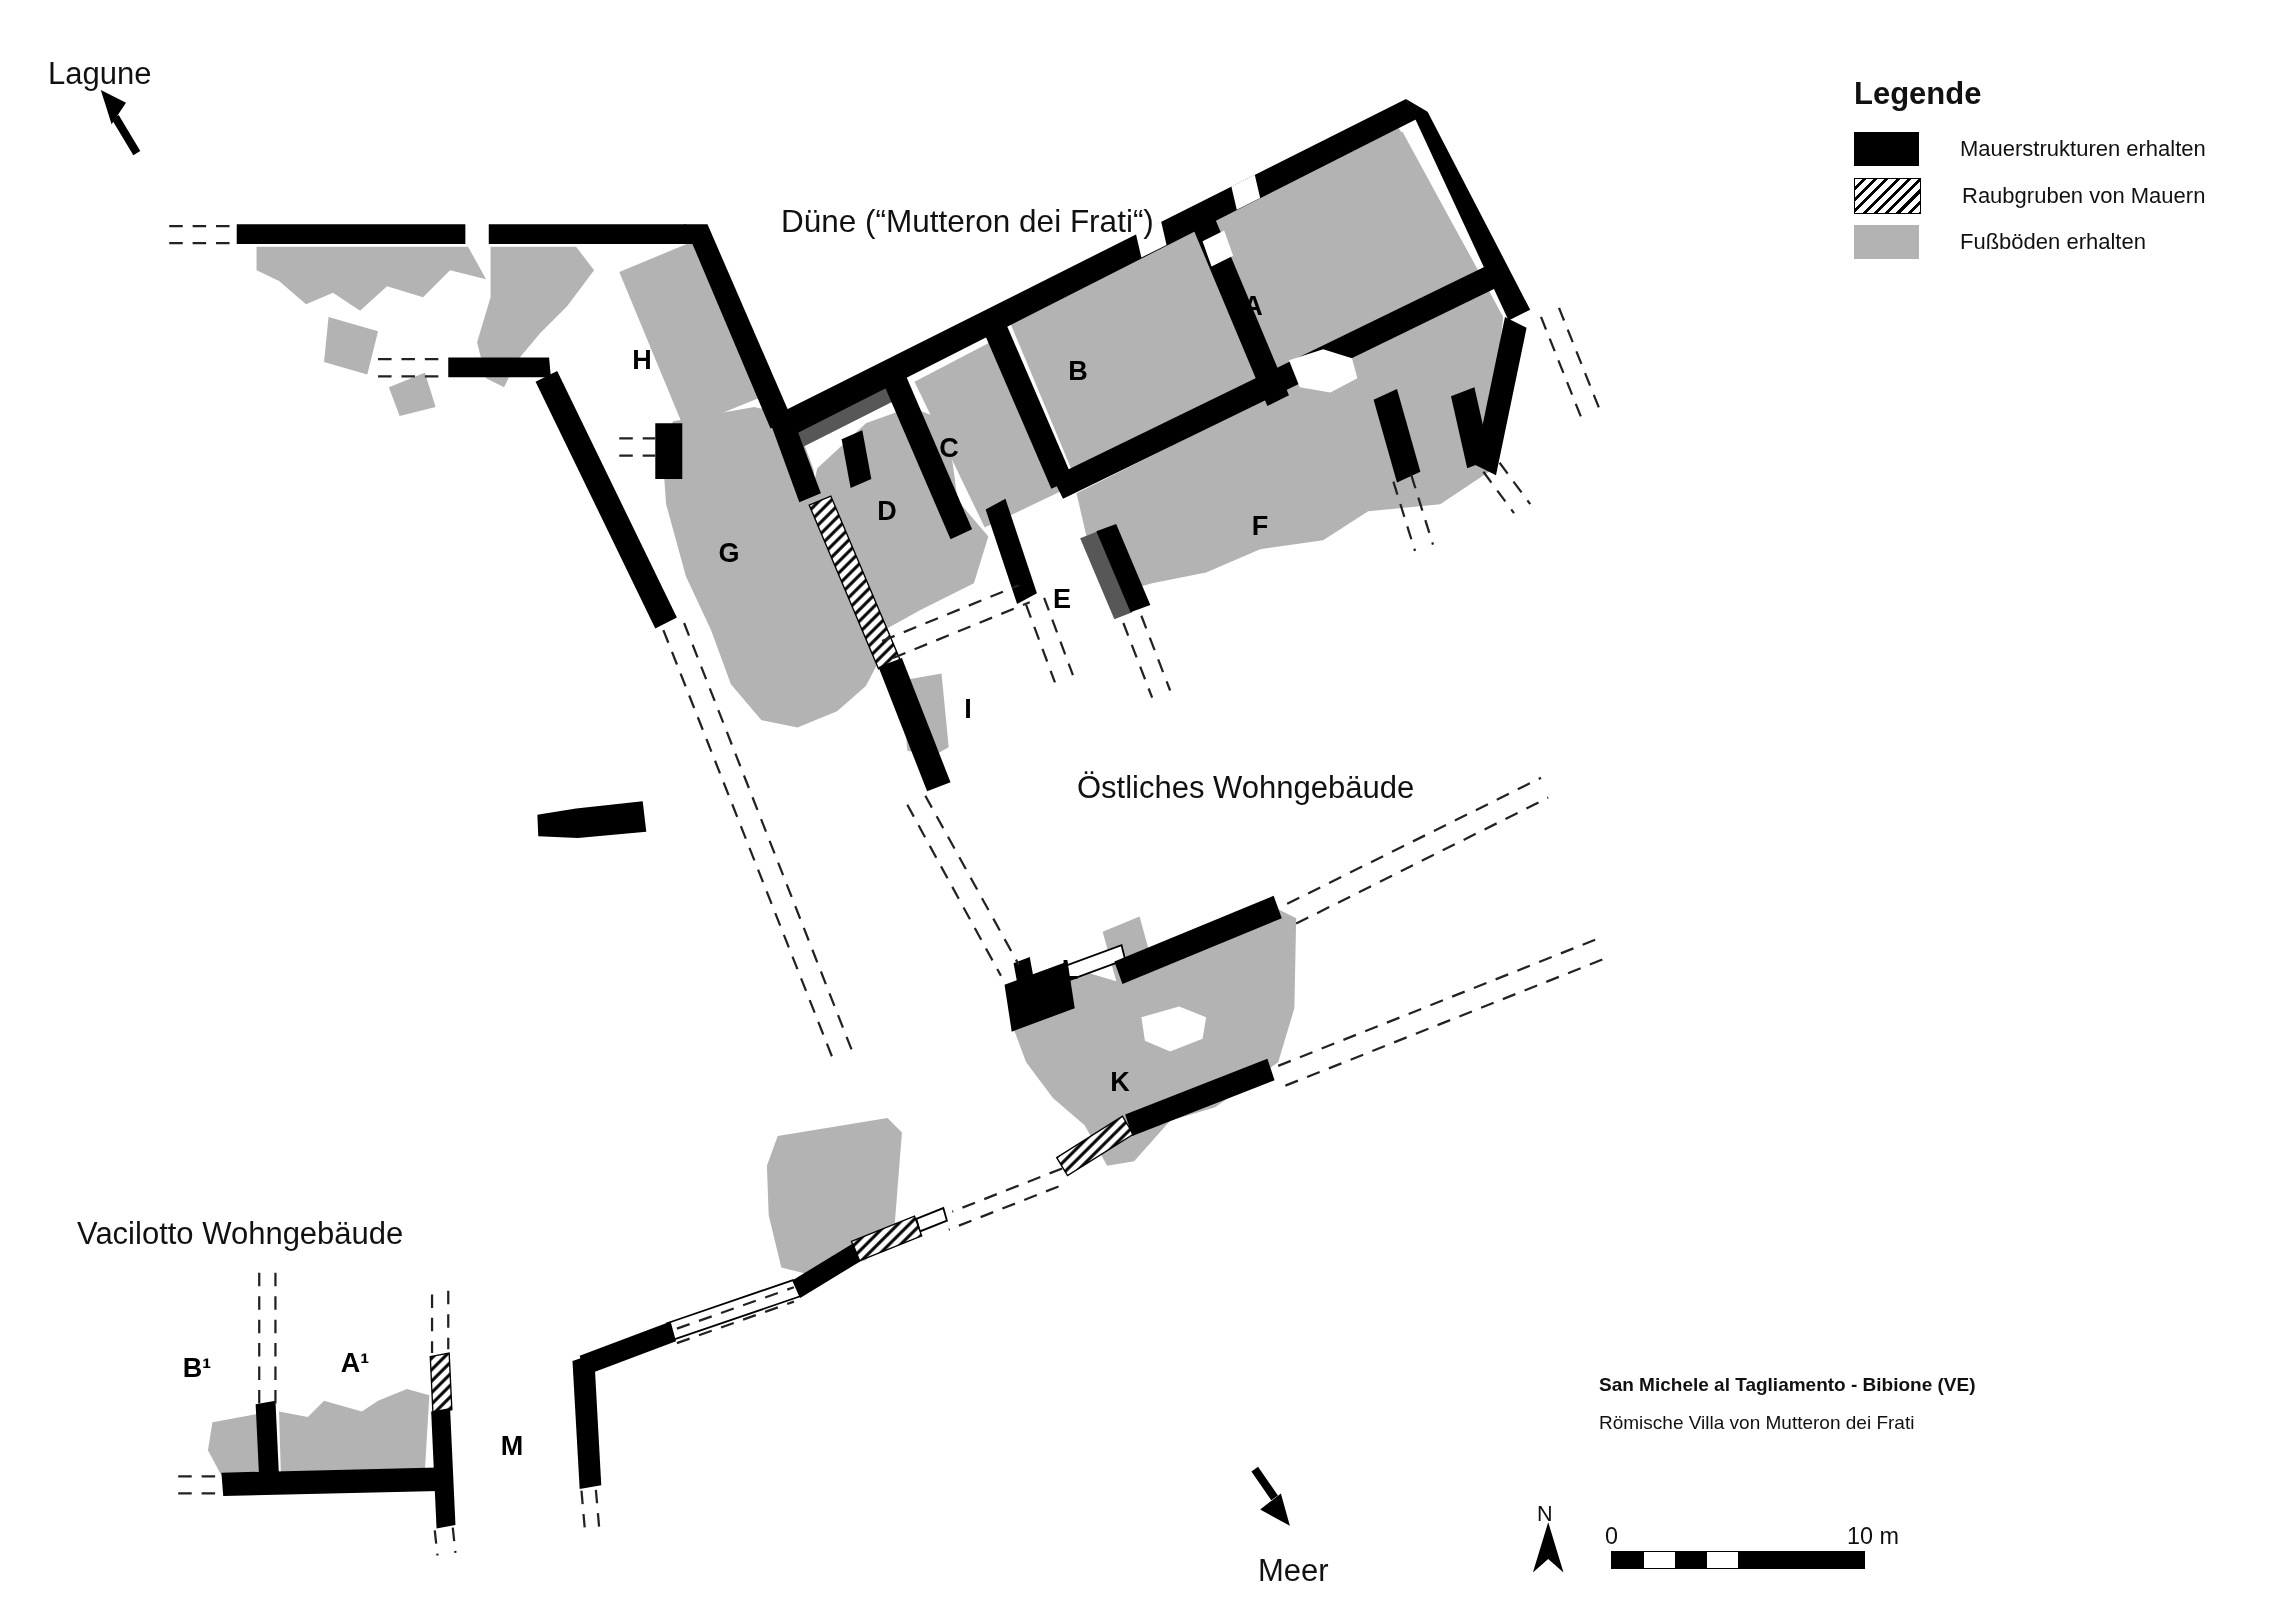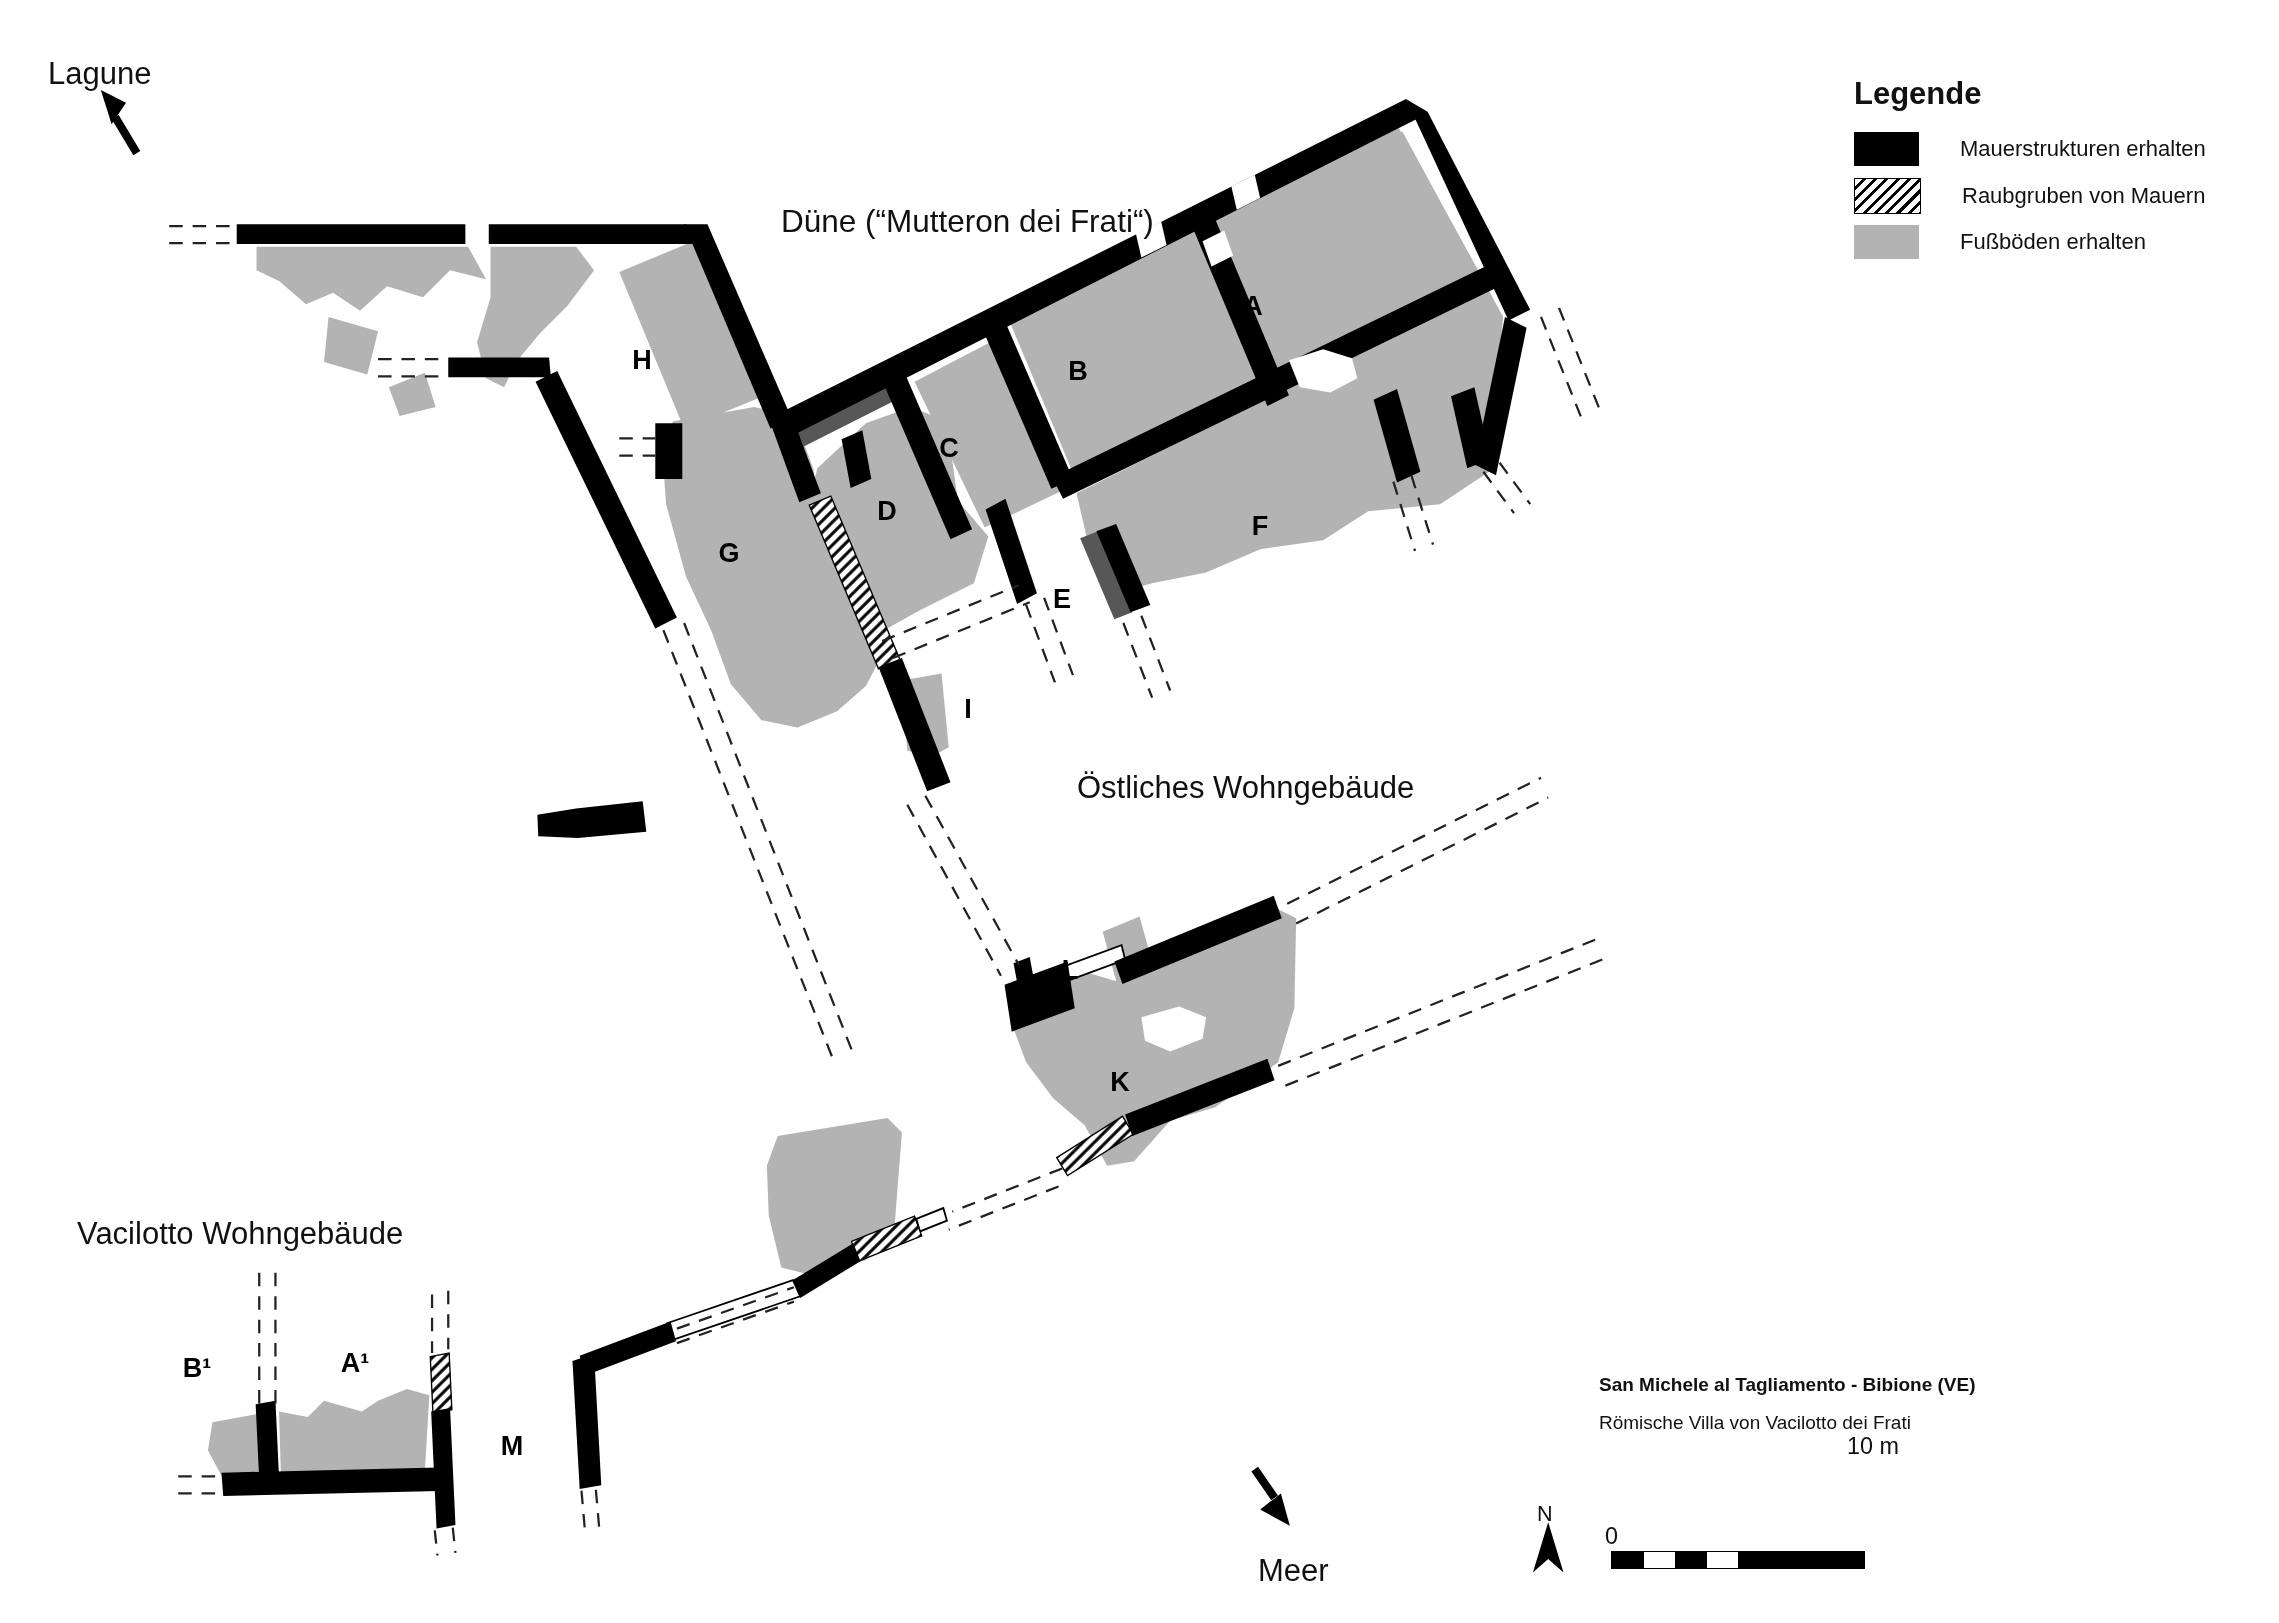--- a/index.html
+++ b/index.html
@@ -182,26 +182,26 @@
       <div class="legend-label">Raubgruben von Mauern</div>
     </div>
     <div class="legend-row">
       <div class="swatch swatch-floor"></div>
       <div class="legend-label">Fußböden erhalten</div>
     </div>
   </div>
 
   <div class="titleblock">
     <div class="t1">San Michele al Tagliamento - Bibione (VE)</div>
-    <div class="t2">Römische Villa von Vacilotto dei Frati</div>
+    <div class="t2">Römische Villa von Mutteron dei Frati</div>
   </div>
 
   <div class="north-n">N</div>
   <div class="scale-num" style="left:1605px;top:1523px;">0</div>
-  <div class="scale-num" style="left:1847px;top:1433px;text-align:center;">10 m</div>
+  <div class="scale-num" style="left:1847px;top:1523px;text-align:center;">10 m</div>
   <div class="scalebar" id="scalebar">
       <div class="seg" style="width: 31.5px; background: rgb(0, 0, 0);"></div>
       <div class="seg" style="width: 31.5px; background: rgb(255, 255, 255);"></div>
       <div class="seg" style="width: 31.5px; background: rgb(0, 0, 0);"></div>
       <div class="seg" style="width: 31.5px; background: rgb(255, 255, 255);"></div>
       <div class="seg" style="width: 126px; background: rgb(0, 0, 0);"></div>
     </div>
 
   <div id="room-labels">
       <div class="room-label" style="left: 642px; top: 360px;">H</div>

